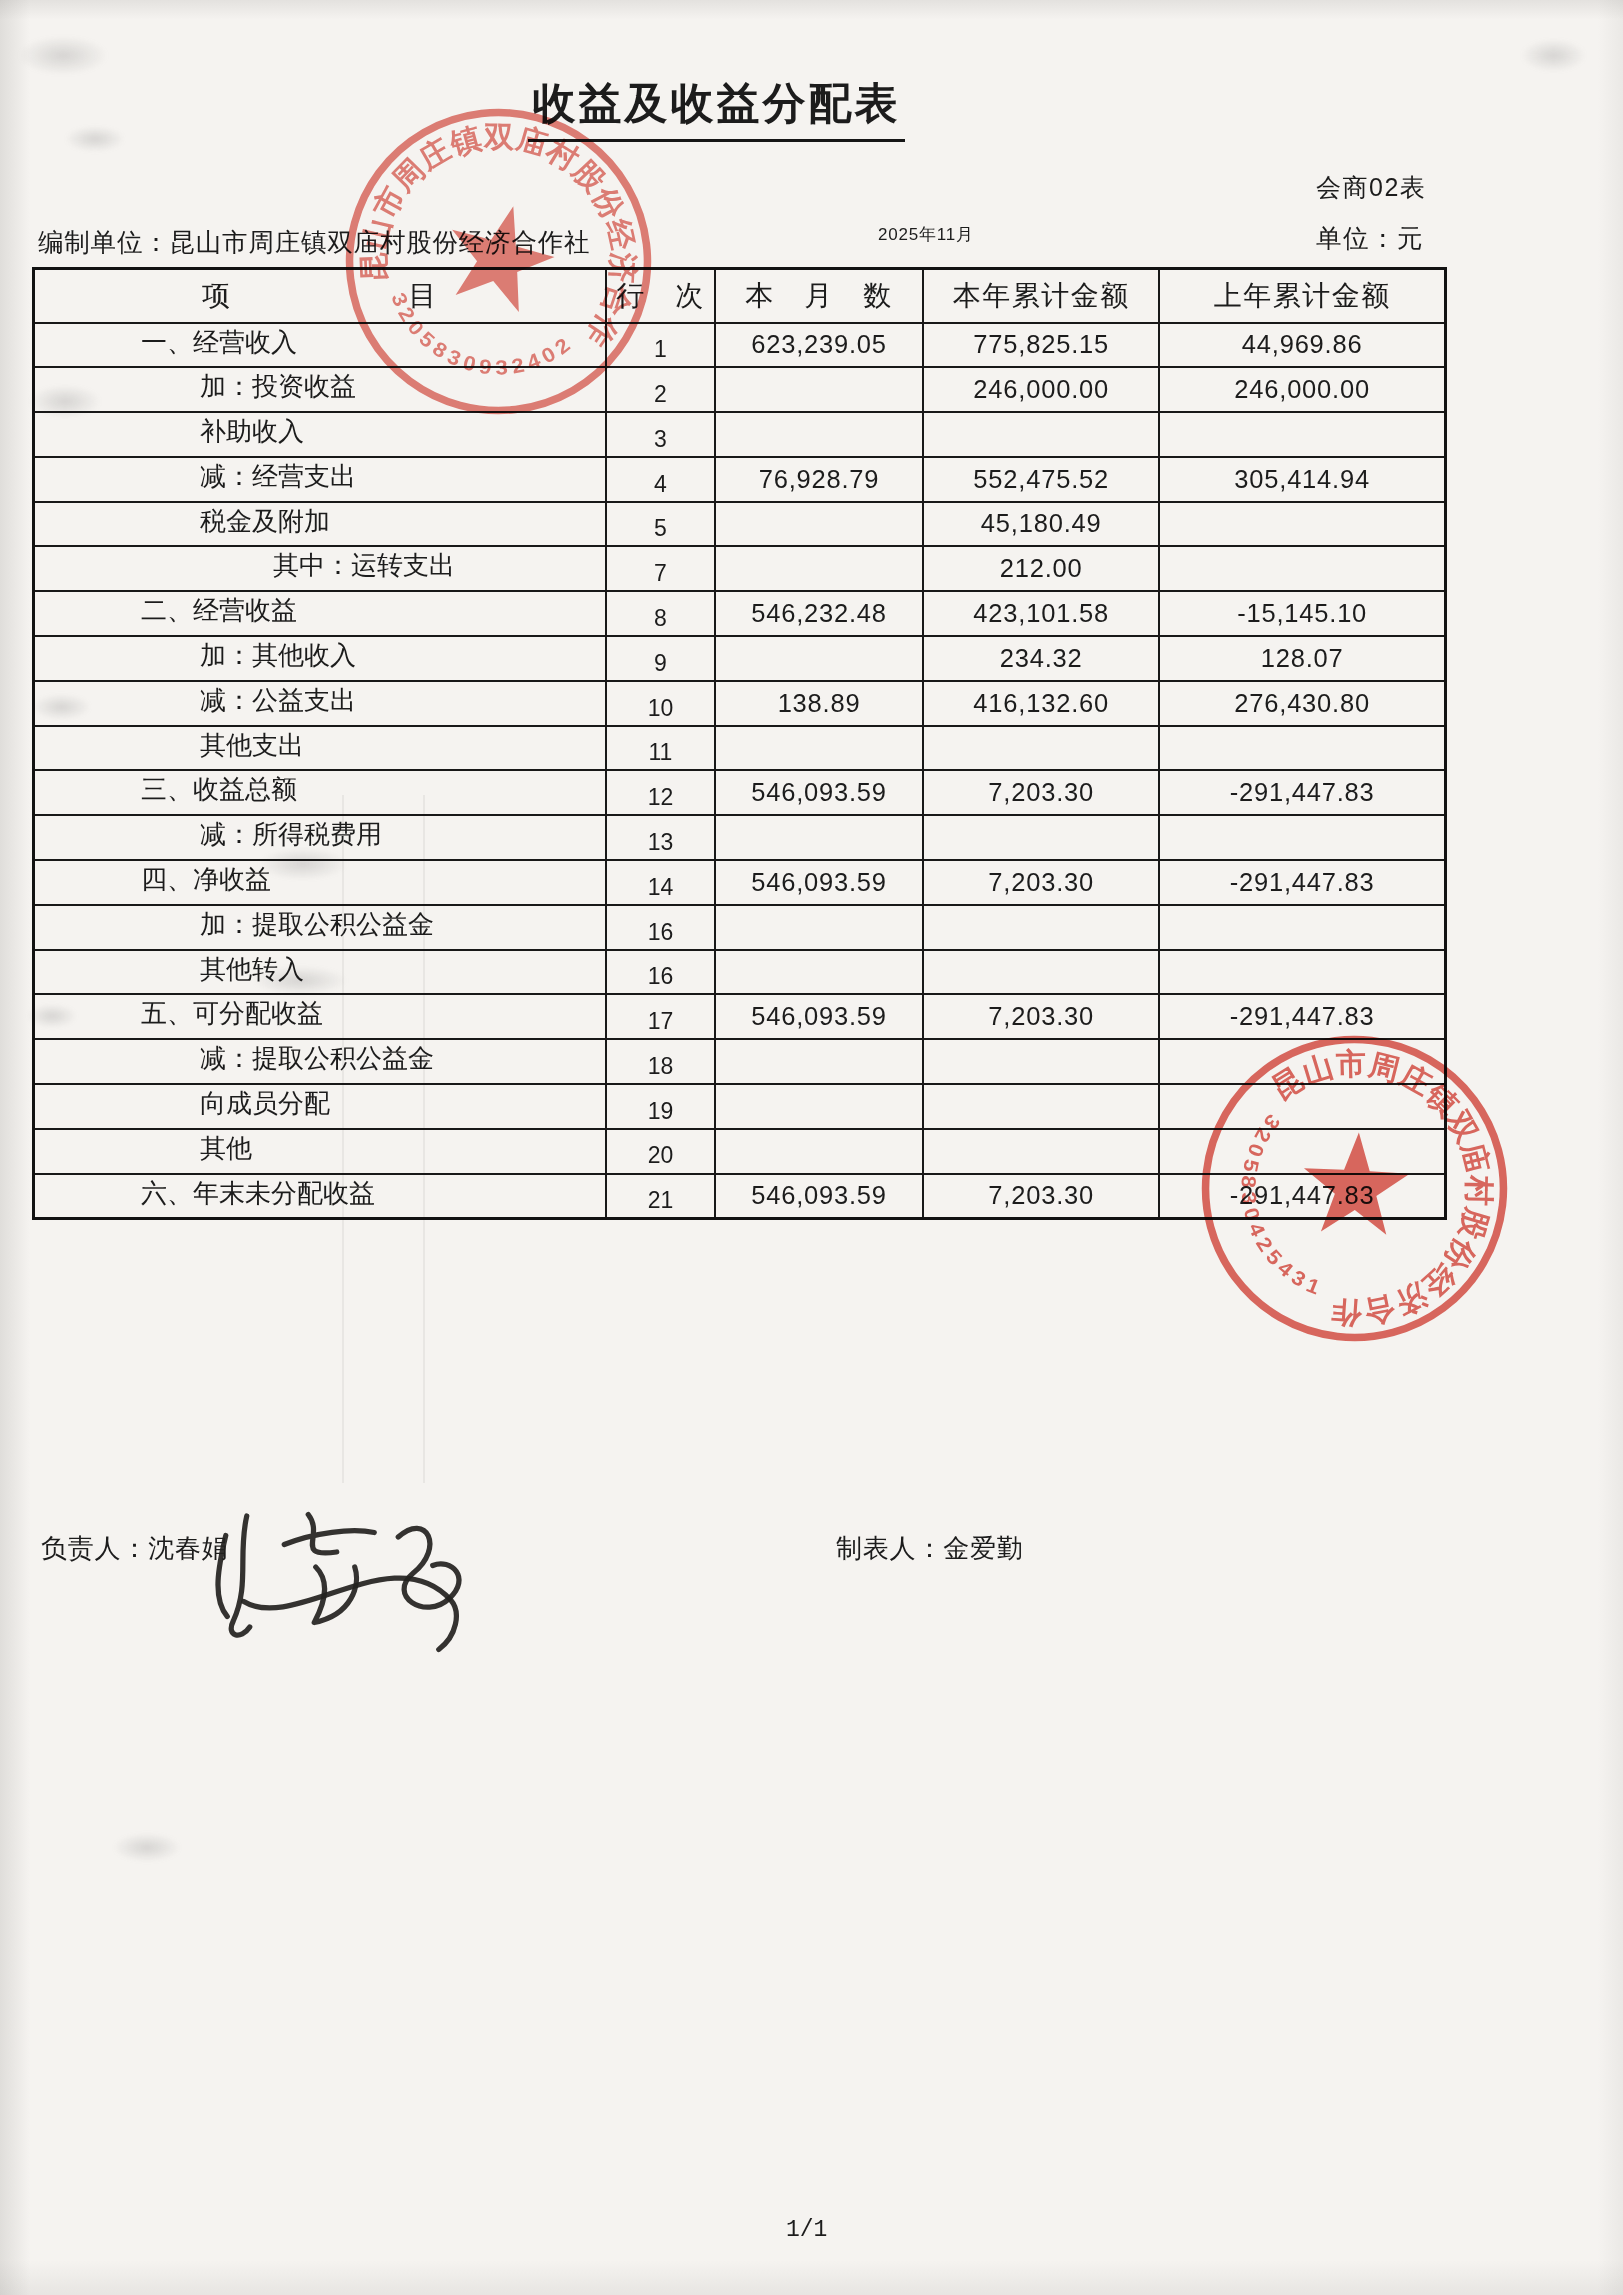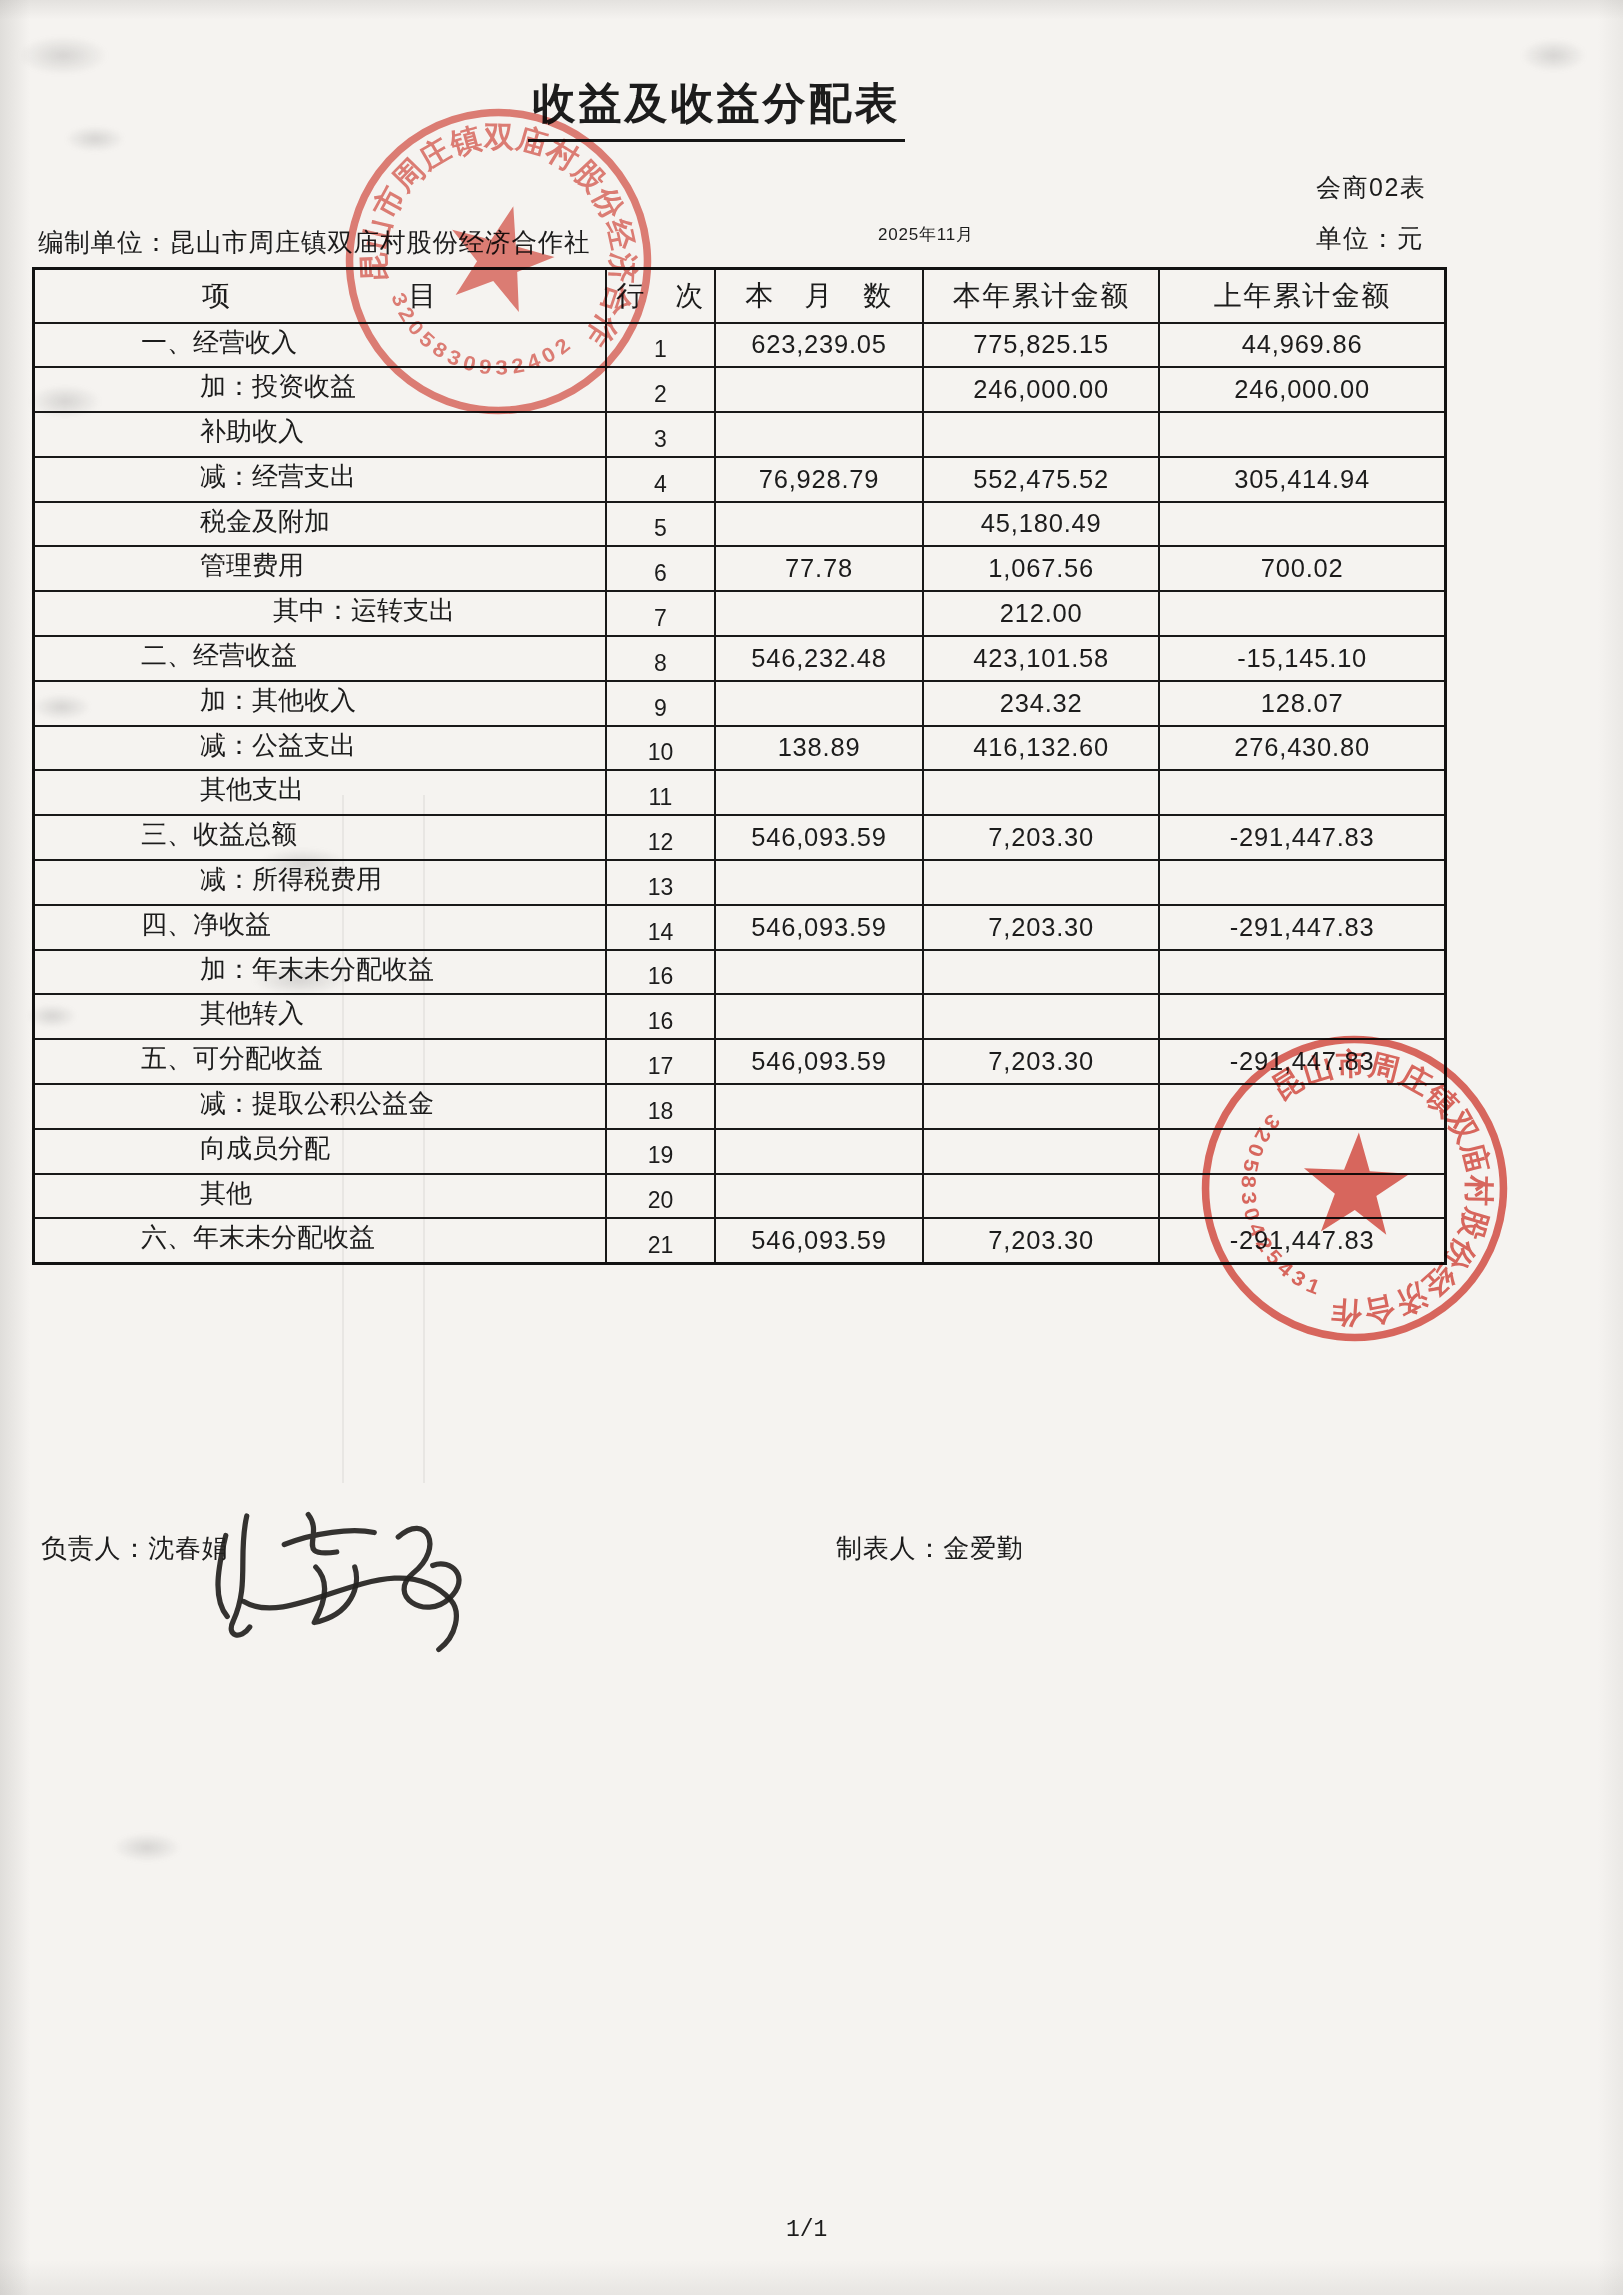--- a/index.html
+++ b/index.html
@@ -134,27 +134,20 @@
       <td class="c-num">305,414.94</td>
     </tr>
         <tr class="row">
       <td class="c-item"><span class="ind-2">税金及附加</span></td>
       <td class="c-line">5</td>
       <td class="c-num"></td>
       <td class="c-num">45,180.49</td>
       <td class="c-num"></td>
     </tr>
         <tr class="row">
-      <td class="c-item"><span class="ind-2">管理费用</span></td>
-      <td class="c-line">6</td>
-      <td class="c-num">77.78</td>
-      <td class="c-num">1,067.56</td>
-      <td class="c-num">700.02</td>
-    </tr>
-        <tr class="row">
       <td class="c-item"><span class="ind-3">其中：运转支出</span></td>
       <td class="c-line">7</td>
       <td class="c-num"></td>
       <td class="c-num">212.00</td>
       <td class="c-num"></td>
     </tr>
         <tr class="row">
       <td class="c-item"><span class="ind-1">二、经营收益</span></td>
       <td class="c-line">8</td>
       <td class="c-num">546,232.48</td>
@@ -197,21 +190,21 @@
       <td class="c-num"></td>
     </tr>
         <tr class="row">
       <td class="c-item"><span class="ind-1">四、净收益</span></td>
       <td class="c-line">14</td>
       <td class="c-num">546,093.59</td>
       <td class="c-num">7,203.30</td>
       <td class="c-num">-291,447.83</td>
     </tr>
         <tr class="row">
-      <td class="c-item"><span class="ind-2">加：年末未分配收益</span></td>
+      <td class="c-item"><span class="ind-2">加：提取公积公益金</span></td>
       <td class="c-line">16</td>
       <td class="c-num"></td>
       <td class="c-num"></td>
       <td class="c-num"></td>
     </tr>
         <tr class="row">
       <td class="c-item"><span class="ind-2">其他转入</span></td>
       <td class="c-line">16</td>
       <td class="c-num"></td>
       <td class="c-num"></td>

